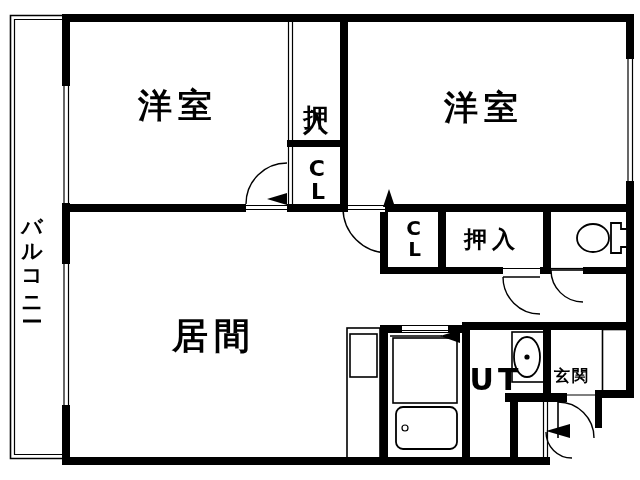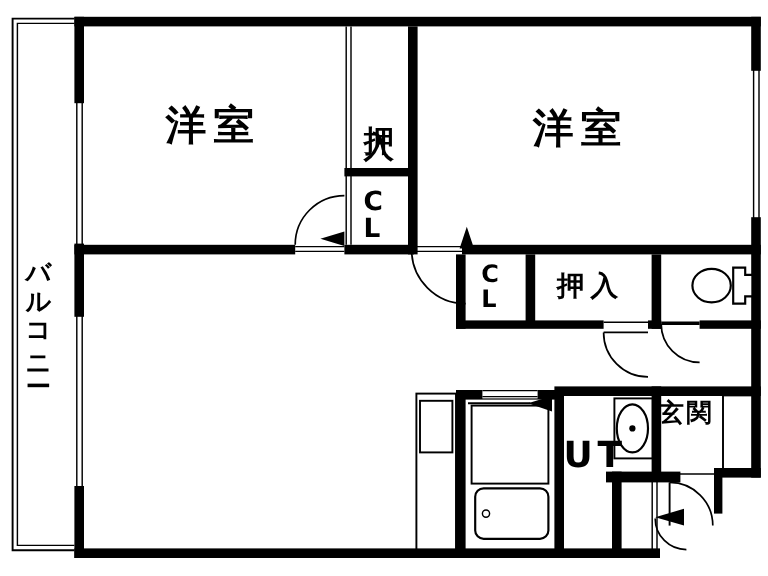--- a/index.html
+++ b/index.html
@@ -15,21 +15,21 @@
   .fix{stroke:#000000;stroke-width:1.8;fill:#ffffff;}
   .arc{stroke:#000000;stroke-width:1.4;fill:none;}
   .leaf{stroke:#000000;stroke-width:1.6;}
   .wedge{fill:#000000;}
   .lbl{
     position:absolute;color:#000000;font-weight:bold;
     transform:translate(-50%,-50%);white-space:nowrap;line-height:1.05;
     letter-spacing:1px;
   }
   .vcjk{writing-mode:vertical-rl;text-orientation:mixed;white-space:normal;letter-spacing:3px;}
-  .vlatin{white-space:normal;width:1em;word-break:break-all;text-align:left;letter-spacing:0;}
+  .vlatin{white-space:normal;width:1em;word-break:break-all;text-align:right;letter-spacing:0;}
 </style>
 </head>
 <body>
 
 <div id="stage">
 
   <svg id="plan-svg" viewBox="0 0 640 480">
 
     <g>
       <path class="thin" d="M 62 15.5 H 10.5 V 458.5 H 62"></path>
@@ -164,20 +164,21 @@
   <div class="lbl" style="left:484px;top:108px;font-size:34px;letter-spacing:6px;">洋室</div>
 
   <div class="lbl vcjk" style="left:315px;top:88px;font-size:25px;">押入</div>
 
   <div class="lbl vlatin" style="left:314px;top:180px;font-size:22px;">CL</div>
 
   <div class="lbl vlatin" style="left:411px;top:239px;font-size:20px;">CL</div>
 
   <div class="lbl" style="left:492px;top:239px;font-size:23px;letter-spacing:5px;">押入</div>
 
+  <div class="lbl" style="left:214px;top:336px;font-size:36px;letter-spacing:6px;">居間</div>
 
   <div class="lbl" style="left:496px;top:380px;font-size:30px;letter-spacing:4px;">UT</div>
 
-  <div class="lbl" style="left:572px;top:344px;font-size:21px;letter-spacing:2px;">玄関</div>
+  <div class="lbl" style="left:572px;top:376px;font-size:16px;letter-spacing:2px;">玄関</div>
 
   <div class="lbl vcjk" style="left:32px;top:258px;font-size:21px;">バルコニー</div>
 
 </div>
 
 </body></html>

